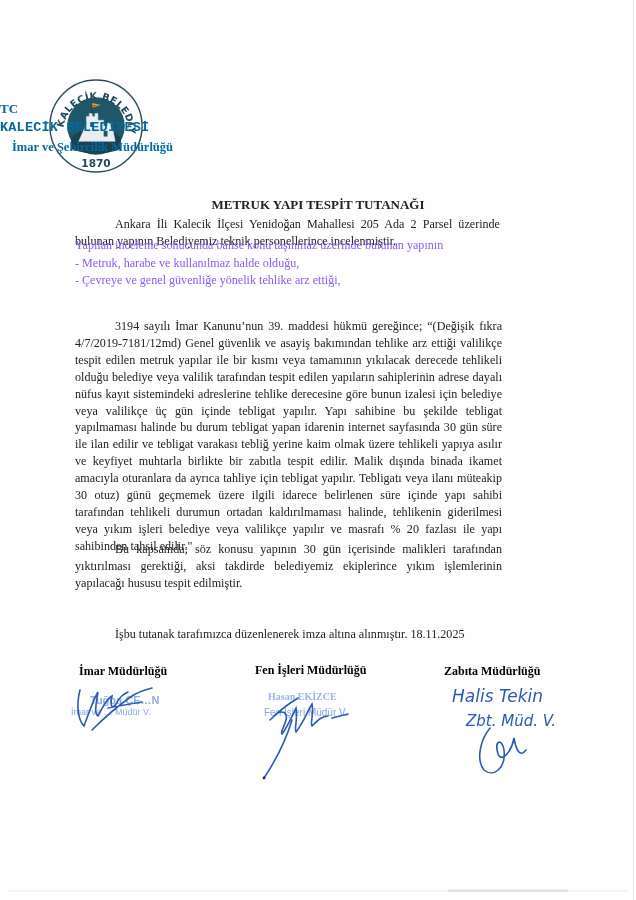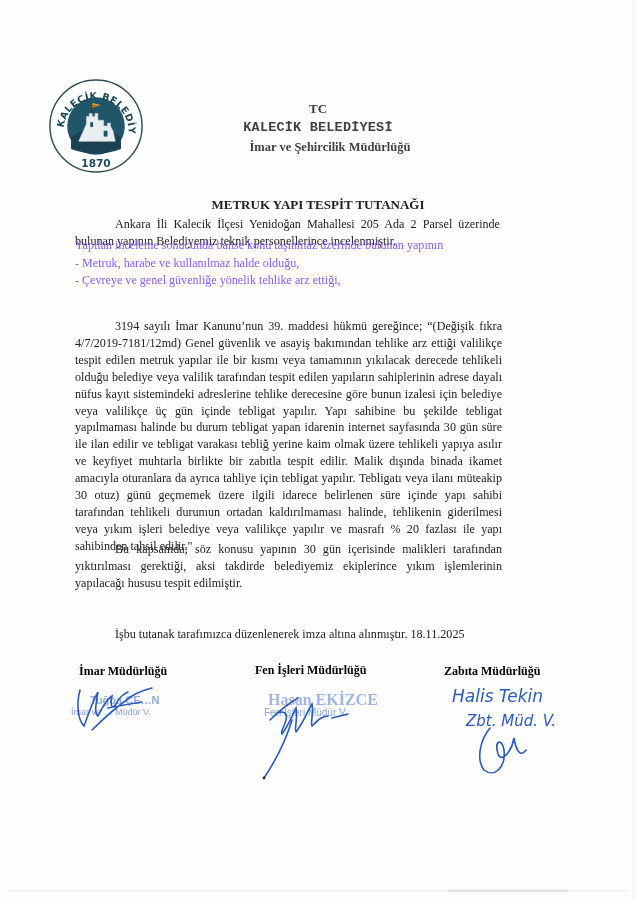--- a/index.html
+++ b/index.html
@@ -5,21 +5,21 @@
     html, body { margin: 0; padding: 0; background: #ffffff; }
     body {
       width: 636px; height: 900px; position: relative; overflow: hidden;
       font-family: "Liberation Serif", "DejaVu Serif", serif;
       color: #1a1a1a;
     }
     .page { position: absolute; left: 0; top: 0; width: 636px; height: 900px; background: #fefefe; }
     .right-edge { position: absolute; right: 2px; top: 0; width: 1px; height: 900px; background: #ececec; }
 
     .logo { position: absolute; left: 48px; top: 78px; width: 96px; height: 96px; }
-    .h-line { position: absolute; left: 0; width: 636px; text-align: center; font-weight: bold; color: #404040; }
+    .h-line { position: absolute; left: 0; width: 636px; font-weight: bold; color: #0369a1; }
     #hdr-tc { top: 101px; font-size: 13px; }
     #hdr-kb { top: 120px; font-size: 13.5px; letter-spacing: 0.2px; font-family: Liberation Mono, monospace; }
     #hdr-dep { top: 140px; font-size: 12.5px; padding-left: 12px; }
 
     .title { position: absolute; left: 0; width: 636px; top: 197px; text-align: center; font-weight: bold; font-size: 13px; color: #222; }
 
     .body-text { position: absolute; left: 75px; width: 425px; font-size: 12.1px; line-height: 17.2px; color: #222; }
     .body-text p { margin: 0; text-align: justify; }
     .indent { text-indent: 40px; }
     #para1 { top: 193px; }
@@ -32,21 +32,21 @@
     #para5 { top: 626px; left: 75px; width: 427px; font-family: Liberation Serif, serif; }
 
     .sig { position: absolute; font-weight: bold; font-size: 12px; color: #000000; white-space: nowrap; }
     #sig-imar { left: 79px; top: 664px; }
     #sig-fen { left: 255px; top: 663px; }
     #sig-zab { left: 444px; top: 664px; }
 
     .stamp { position: absolute; font-family: "Liberation Sans", "DejaVu Sans", sans-serif; color: #6b8fdc; white-space: nowrap; margin-top: 12px; }
     #stamp-imar-name { left: 90px; top: 682px; font-size: 11px; font-weight: bold; opacity: 0.75; }
     #stamp-imar-title { left: 71px; top: 695px; font-size: 9px; opacity: 0.8; }
-    #stamp-fen-name { left: 268px; top: 679px; font-size: 16px; font-family: "Liberation Serif", serif; font-weight: bold; opacity: 0.65; }
+    #stamp-fen-name { left: 268px; top: 679px; font-size: 10px; font-family: "Liberation Serif", serif; font-weight: bold; opacity: 0.65; }
     #stamp-fen-title { left: 264px; top: 695px; font-size: 10px; opacity: 0.8; }
 
     .signature { position: absolute; }
     #sign-imar { left: 72px; top: 680px; width: 90px; height: 60px; }
     #sign-fen { left: 258px; top: 690px; width: 110px; height: 90px; }
     #sign-zab { left: 450px; top: 680px; width: 130px; height: 100px; }
 
     .footer-faint { position: absolute; left: 8px; top: 888px; width: 620px; height: 6px; }
   </style>
 </head>

